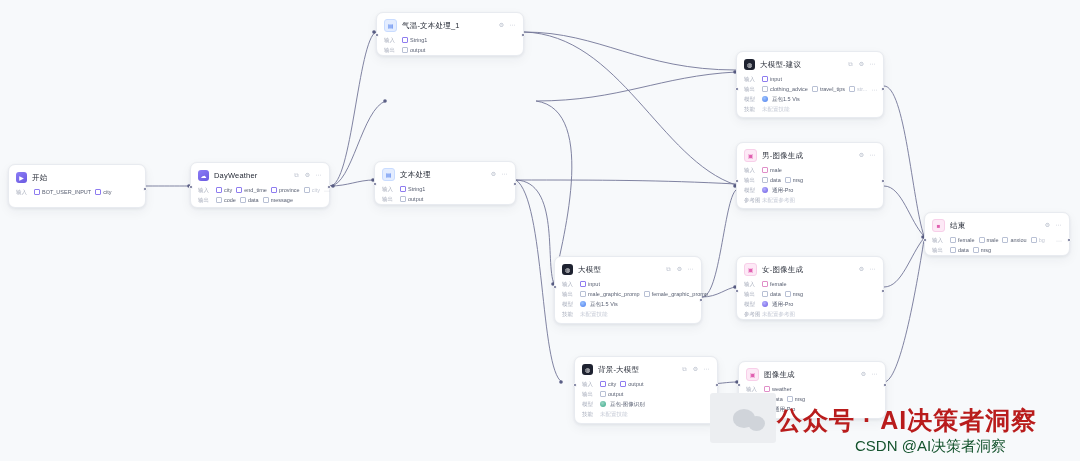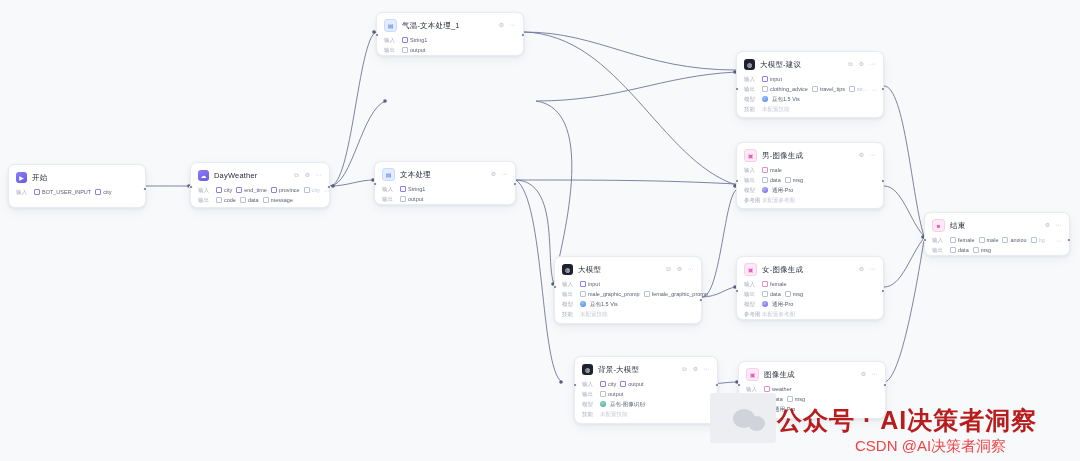--- a/index.html
+++ b/index.html
@@ -73,21 +73,21 @@
     display:flex;align-items:center;gap:10px;
     color:#b91c1c;font-size:25px;font-weight:bold;white-space:nowrap;
     letter-spacing:1px;
   }
   .wm-wechat{position:relative;width:34px;height:24px;flex:0 0 auto;}
   .wm-wechat span{position:absolute;border-radius:50%;background:#d0d4da;display:block;}
   .wm-b1{width:22px;height:19px;left:0;top:0;}
   .wm-b2{width:17px;height:15px;left:15px;top:7px;}
   .wm-sub{
     position:absolute;left:855px;top:437px;
-    color:#ef4444;font-size:15px;white-space:nowrap;
+    color:#14532d;font-size:15px;white-space:nowrap;
   }
   .wm-ghost{
     position:absolute;left:710px;top:393px;width:66px;height:50px;
     background:#eceef1;border-radius:3px;
   }
 </style>
 </head>
 <body>
 
 <div id="canvas">

